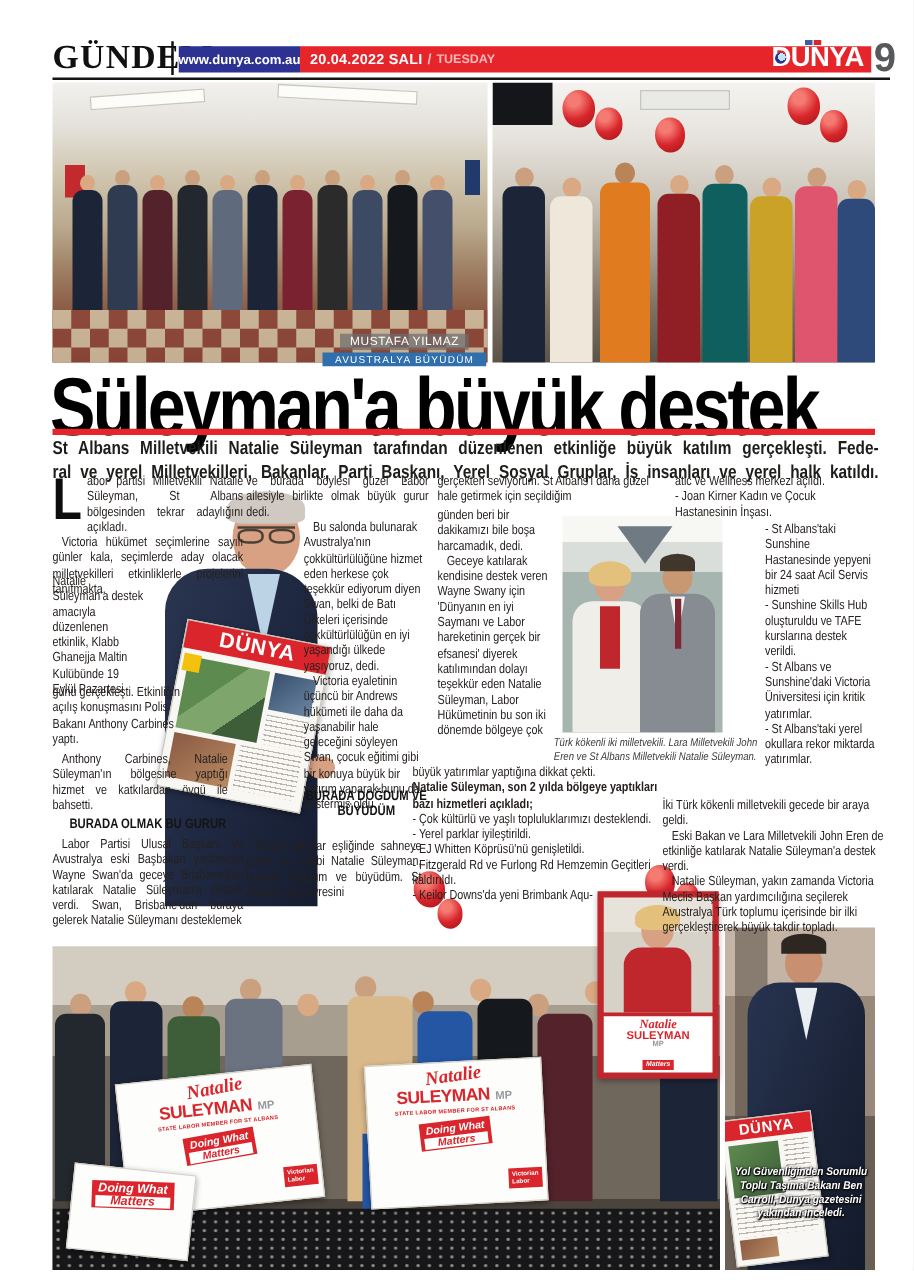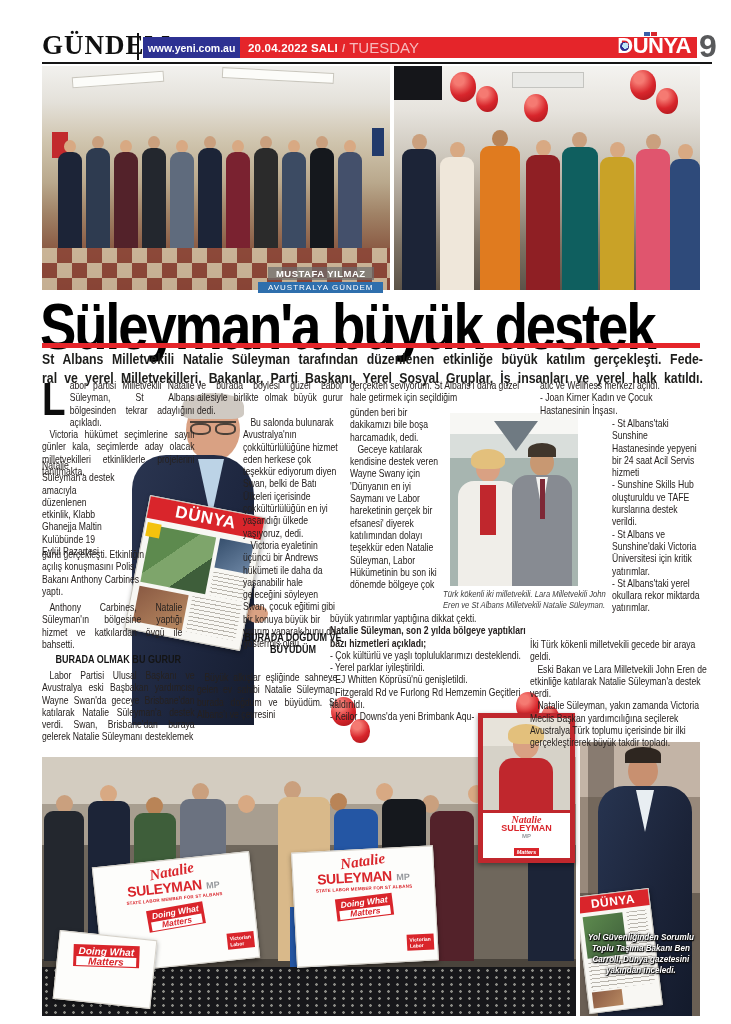--- a/index.html
+++ b/index.html
@@ -9,36 +9,36 @@
   
   .gundem{position:absolute;left:42px;top:30px;font-family:"Liberation Serif",serif;
           font-weight:bold;font-size:27px;letter-spacing:1px;color:#101010}
   .hdr-div{position:absolute;left:137px;top:33px;width:2px;height:27px;background:#101010}
   .hdr-blue{position:absolute;left:143px;top:37px;width:97px;height:21px;background:#2d3192;
             color:#fff;font-weight:bold;font-size:10.5px;display:flex;align-items:center;justify-content:center}
   .hdr-red{position:absolute;left:240px;top:37px;width:457px;height:21px;background:#e5252a;
            color:#fff;display:flex;align-items:center;padding:0 8px;box-sizing:border-box}
   .hdr-date{font-weight:bold;font-size:11.5px;letter-spacing:.2px}
   .hdr-slash{color:#f6b9bb;font-weight:bold;margin:0 4px;font-size:11.5px}
-  .hdr-day{color:#f6b9bb;font-weight:normal;font-size:15px}
+  .hdr-day{color:#f6b9bb;font-weight:bold;font-size:10px}
   .logo{position:absolute;right:6px;top:-4px;font-weight:800;font-size:22px;letter-spacing:-.5px;color:#fff}
   .logo-swirl{position:absolute;left:3px;top:9px;width:9px;height:9px;border-radius:50%;
               background:radial-gradient(circle at 60% 40%,#bfe6f7 0 40%,#2d3192 41% 100%)}
   .flagdots{position:absolute;right:34px;top:-1px;display:flex;gap:1px}
   .flagdots i{display:block;width:6px;height:4px}
   .pagenum{position:absolute;left:699px;top:28px;font-weight:800;font-size:32px;color:#58595b}
   .hdr-rule{position:absolute;left:42px;top:62px;width:670px;height:2px;background:#151515}
   
   .photo{position:absolute;overflow:hidden;background:#d8d4cc}
   .fig{position:absolute;border-radius:9px 9px 0 0}
   .headc{position:absolute;border-radius:50%}
   .balloon{position:absolute;border-radius:50% 50% 48% 52%;
            background:radial-gradient(circle at 35% 28%,#f57a72 0 18%,#d8262c 55%,#a31318 100%)}
   .credit{position:absolute;left:258px;top:263px;text-align:center;z-index:6}
-  .credit .l1{background:rgba(110,110,110,.72);color:#fff;font-weight:bold;font-size:9.5px;
+  .credit .l1{background:rgba(110,110,110,.72);color:#fff;font-weight:normal;font-size:9.5px;
               letter-spacing:.5px;padding:1px 8px;display:inline-block}
   .credit .l2{background:#2f6fad;color:#fff;font-size:8px;letter-spacing:1px;padding:1px 10px;display:block;margin-top:1px}
   
   .headline{position:absolute;left:40px;top:289px;font-weight:800;font-size:62px;letter-spacing:-2.5px;
             color:#000;white-space:nowrap;transform:scale(.88,1.06);transform-origin:0 0}
   .rule-red{position:absolute;left:42px;top:343px;width:658px;height:5px;background:#e5252a}
   .deck{position:absolute;left:42px;top:352px;width:806px;font-size:15px;font-weight:bold;color:#1d1d1b;
         line-height:14px;transform:scaleX(.82);transform-origin:0 0}
   .deck .dl{display:block;text-align:justify;text-align-last:justify;margin-bottom:5px}
   
@@ -77,21 +77,21 @@
   .pblock{position:absolute}
   .txtlines{background:repeating-linear-gradient(#b9b5ad 0 1px,transparent 1px 4px)}
 </style>
 </head>
 <body>
 
 <div class="page">
 
   <div class="gundem">GÜNDEM</div>
   <div class="hdr-div"></div>
-  <div class="hdr-blue">www.yeni.com.au</div>
+  <div class="hdr-blue">www.dunya.com.au</div>
   <div class="hdr-red">
     <span class="hdr-date">20.04.2022 SALI</span>
     <span class="hdr-slash">/</span>
     <span class="hdr-day">TUESDAY</span>
     <span class="logo">
       <span class="flagdots">
           <i style="background:#3a5fa8"></i>
           <i style="background:#d8262c"></i>
         </span>
       <span class="logo-swirl"></span>
@@ -156,21 +156,21 @@
     <div class="headc" style="left:216px;top:76px;width:15px;height:16px;background:#d8a983"></div>
     <div class="fig" style="left:206px;top:91px;width:34px;height:133px;background:#c9a227"></div>
     <div class="headc" style="left:252px;top:68px;width:15px;height:16px;background:#caa07e"></div>
     <div class="fig" style="left:242px;top:83px;width:34px;height:141px;background:#e0556e"></div>
     <div class="headc" style="left:284px;top:78px;width:15px;height:16px;background:#d8a983"></div>
     <div class="fig" style="left:276px;top:93px;width:30px;height:131px;background:#2e4a7a"></div>
   </div>
 
   <div class="credit">
     <span class="l1">MUSTAFA YILMAZ</span>
-    <span class="l2">AVUSTRALYA GÜNDEM</span>
+    <span class="l2">AVUSTRALYA BÜYÜDÜM</span>
   </div>
 
   <div class="headline">Süleyman'a büyük destek</div>
   <div class="rule-red"></div>
   <div class="deck">
     <span class="dl">St Albans Milletvekili Natalie Süleyman tarafından düzenlenen etkinliğe büyük katılım gerçekleşti. Fede-</span>
     <span class="dl">ral ve yerel Milletvekilleri, Bakanlar, Parti Başkanı, Yerel Sosyal Gruplar, İş insanları ve yerel halk katıldı.</span>
   </div>
 
   <div class="abs" style="left:128px;top:393px;width:215px;height:332px;z-index:1">

